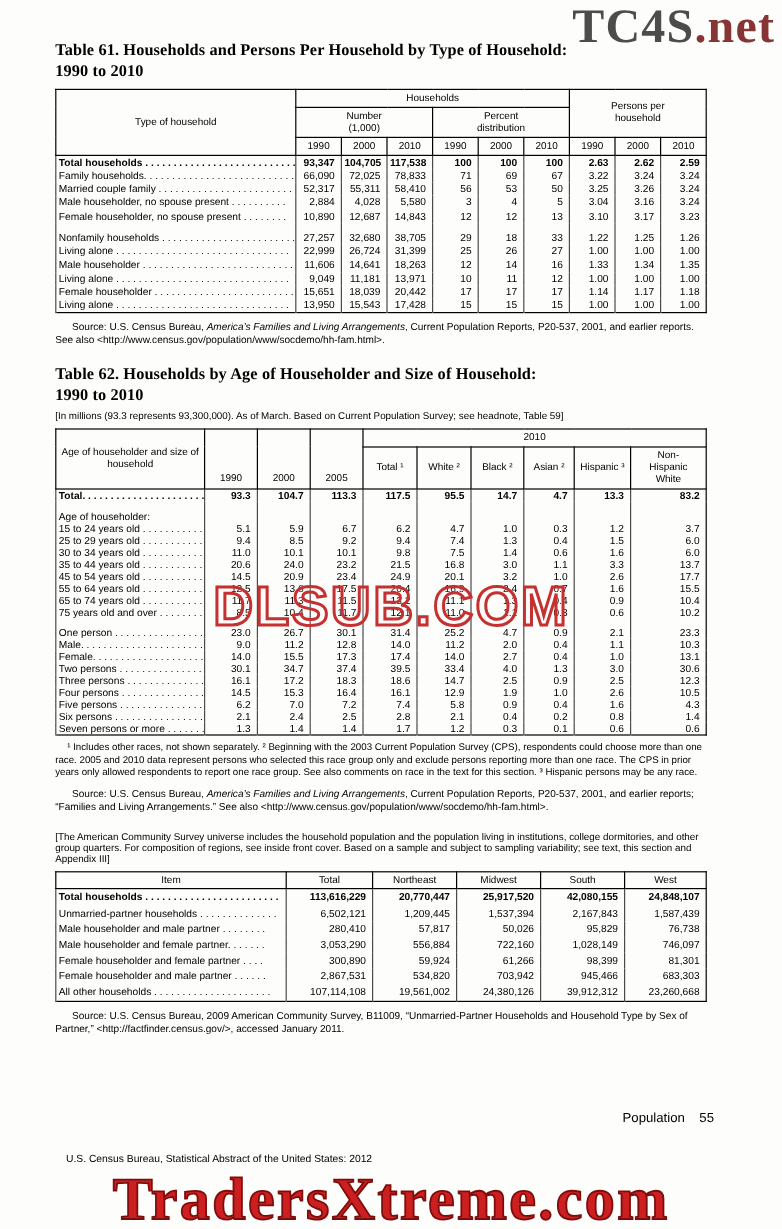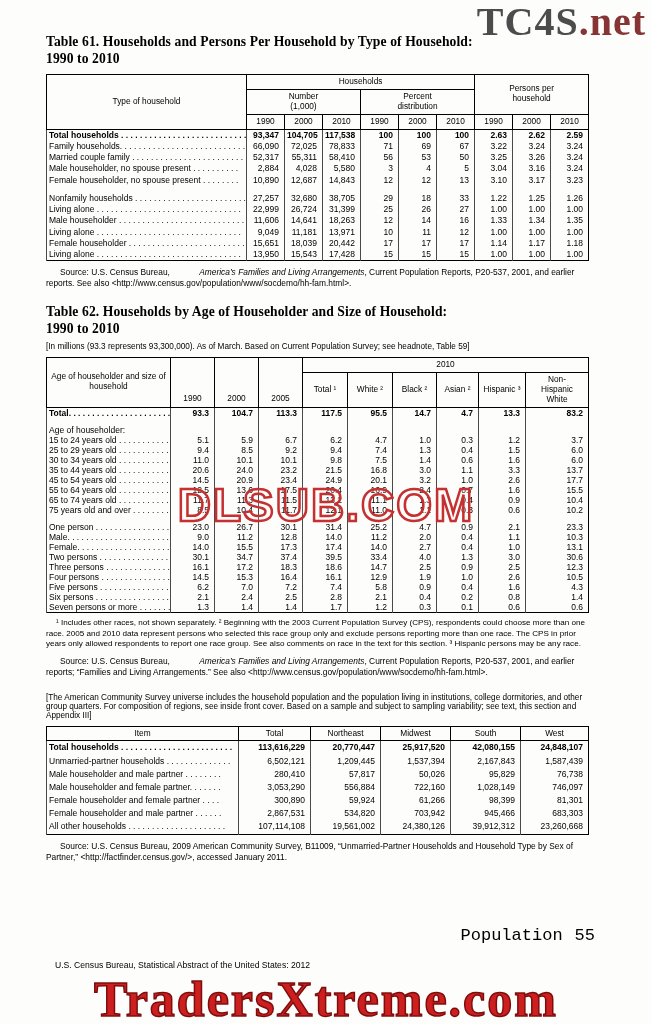--- a/index.html
+++ b/index.html
@@ -21,34 +21,34 @@
   .t61 tbody td { line-height:1.32; }
   .t62 tbody td { line-height:1.18; }
   .t63 tbody td { line-height:1.55; }
   .t tbody td.stub { white-space:nowrap; overflow:hidden; }
   .t tbody td.num { text-align:right; padding-right:5px; white-space:nowrap; }
   .ind0 { padding-left:3px; } .ind1 { padding-left:11px; } .ind2 { padding-left:19px; }
   tr.bold td { font-weight:bold; }
   tr.gap td { padding-top:7px; }
   .source { font-size:8.4px; line-height:1.3; margin-top:6px; text-indent:14px; }
   .footnotes { font-size:8.1px; line-height:1.3; margin-top:5px; text-indent:10px; }
-  .source i { font-style:italic;margin-left:27px; }
+  .source i { font-style:italic; }
 
   .wm-top { position:absolute; top:-2px; right:6px; z-index:40;
     font-family:"Liberation Serif", serif; font-weight:bold; font-size:40px;
     color:#3e3e3e; letter-spacing:1px; opacity:.92; }
   .wm-top .wm-net { color:#7c2424;text-align:center; }
   .wm-mid { position:absolute; top:478px; left:50%; transform:translateX(-50%); z-index:40;
     font-family:Liberation Sans, sans-serif; font-weight:bold; font-size:46px; letter-spacing:2px;
     color:rgba(255,250,250,0.12); -webkit-text-stroke:2.5px #c53030; white-space:nowrap; }
   .wm-bottom { position:absolute; top:970px; left:50%; transform:translateX(-50%); z-index:40;
     font-family:"Liberation Serif", serif; font-weight:bold; font-size:50px; letter-spacing:2px;
     color:#cd1f1f; -webkit-text-stroke:1.5px #7d0d0d; white-space:nowrap; }
   .runfoot { position:absolute; top:926px; right:57px; z-index:5;
-    font-family:Liberation Mono, monospace; font-size:17px; }
+    font-family:Liberation Sans, sans-serif; font-size:11px; }
   .runfoot .pgnum { margin-left:12px; }
   .credit { position:absolute; top:960px; left:55px; z-index:5; font-size:8.6px; }
 </style>
 </head>
 <body>
 
 <div class="wm-top"><span>TC4S</span><span class="wm-net">.net</span></div>
 
 <div class="content">
 

